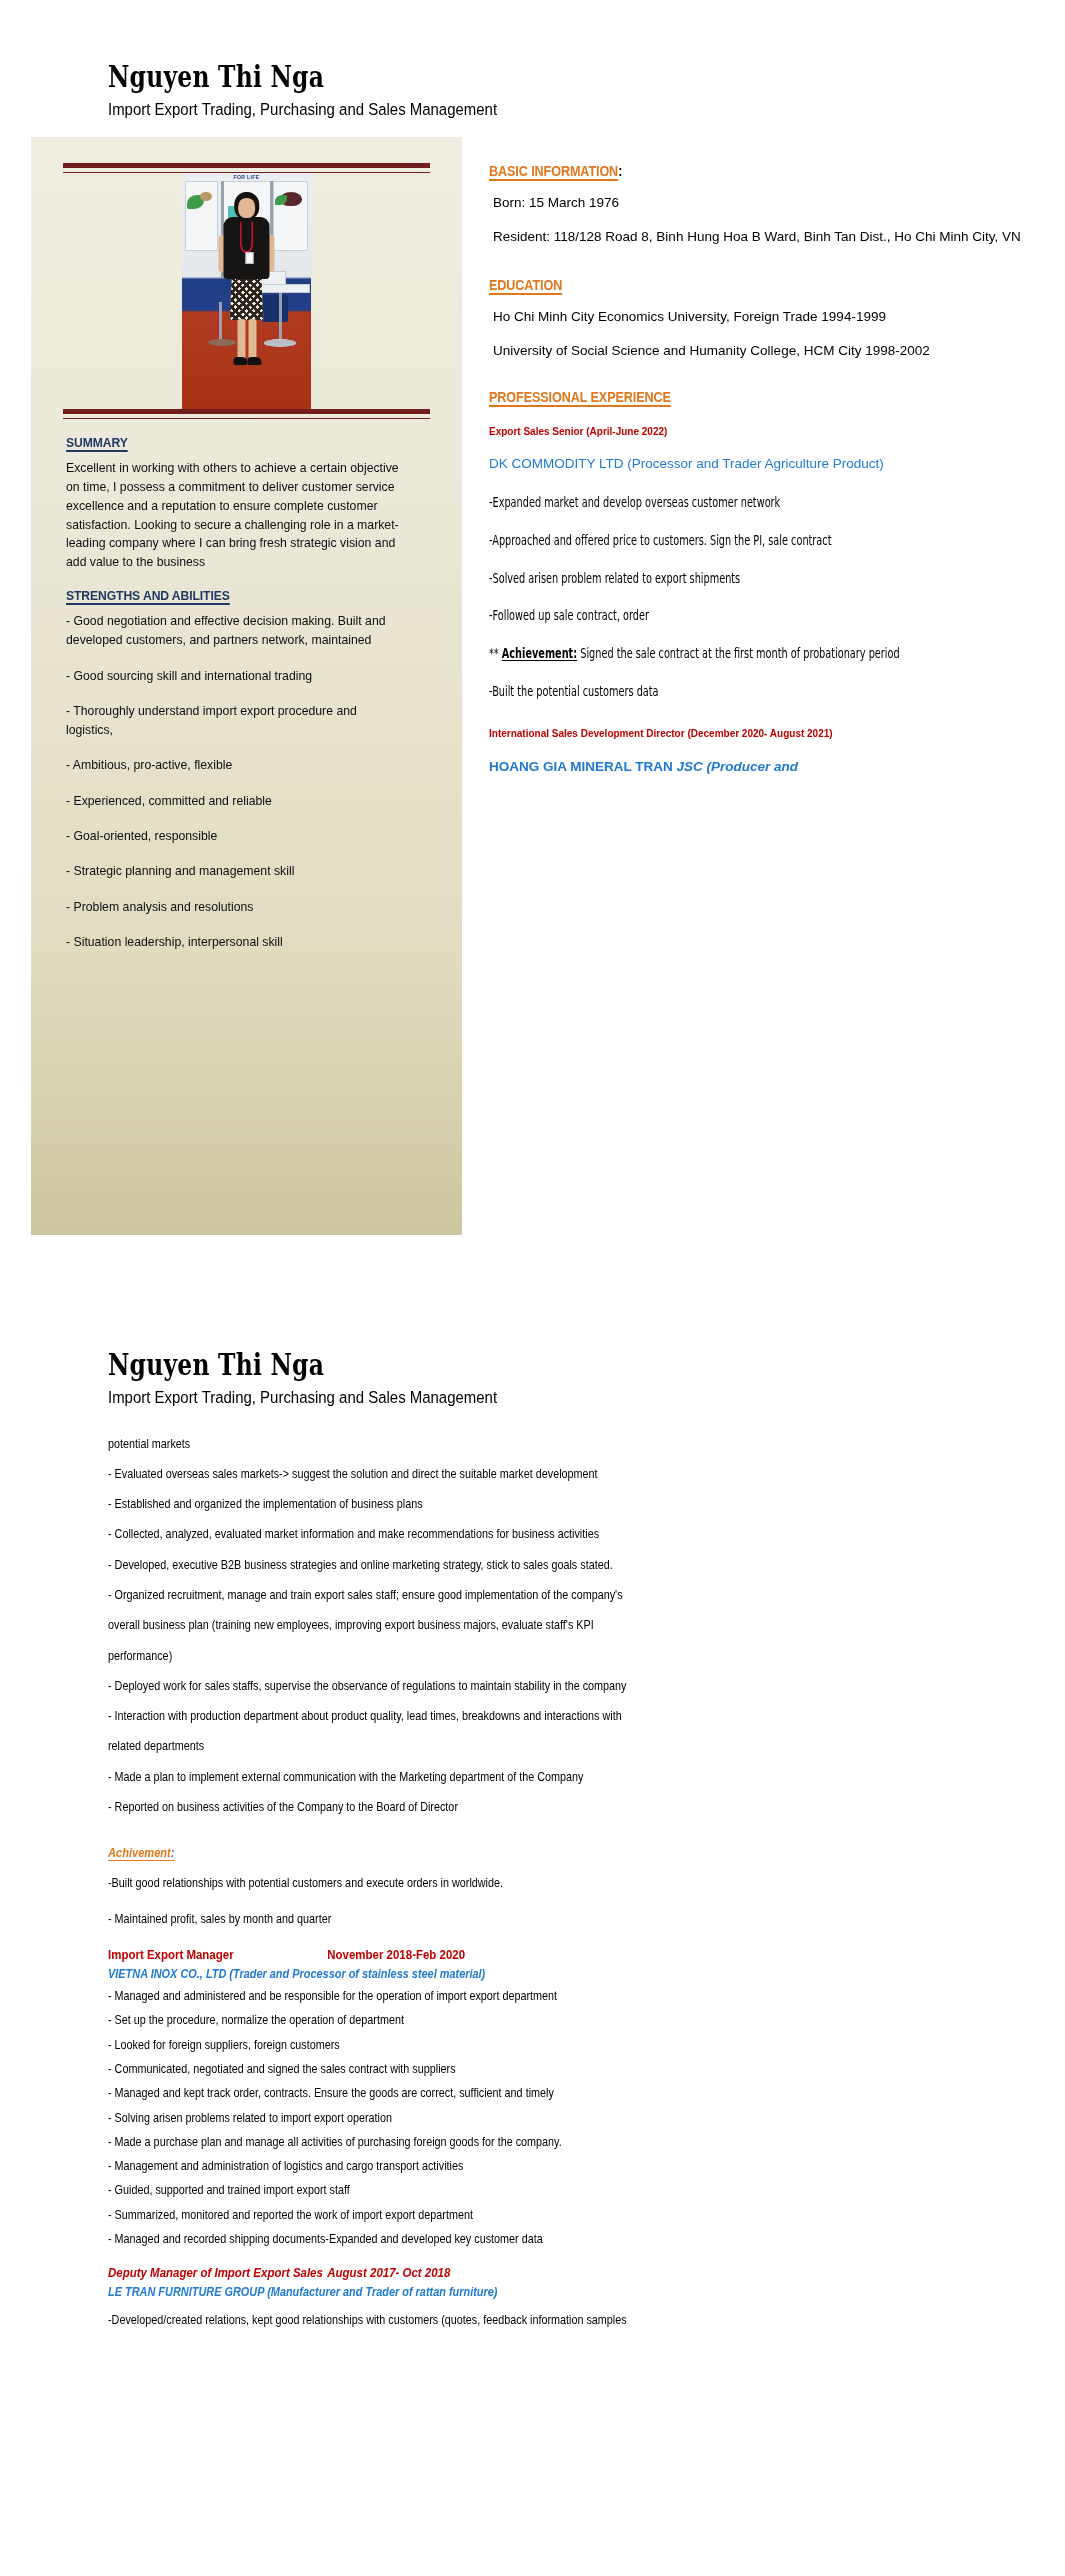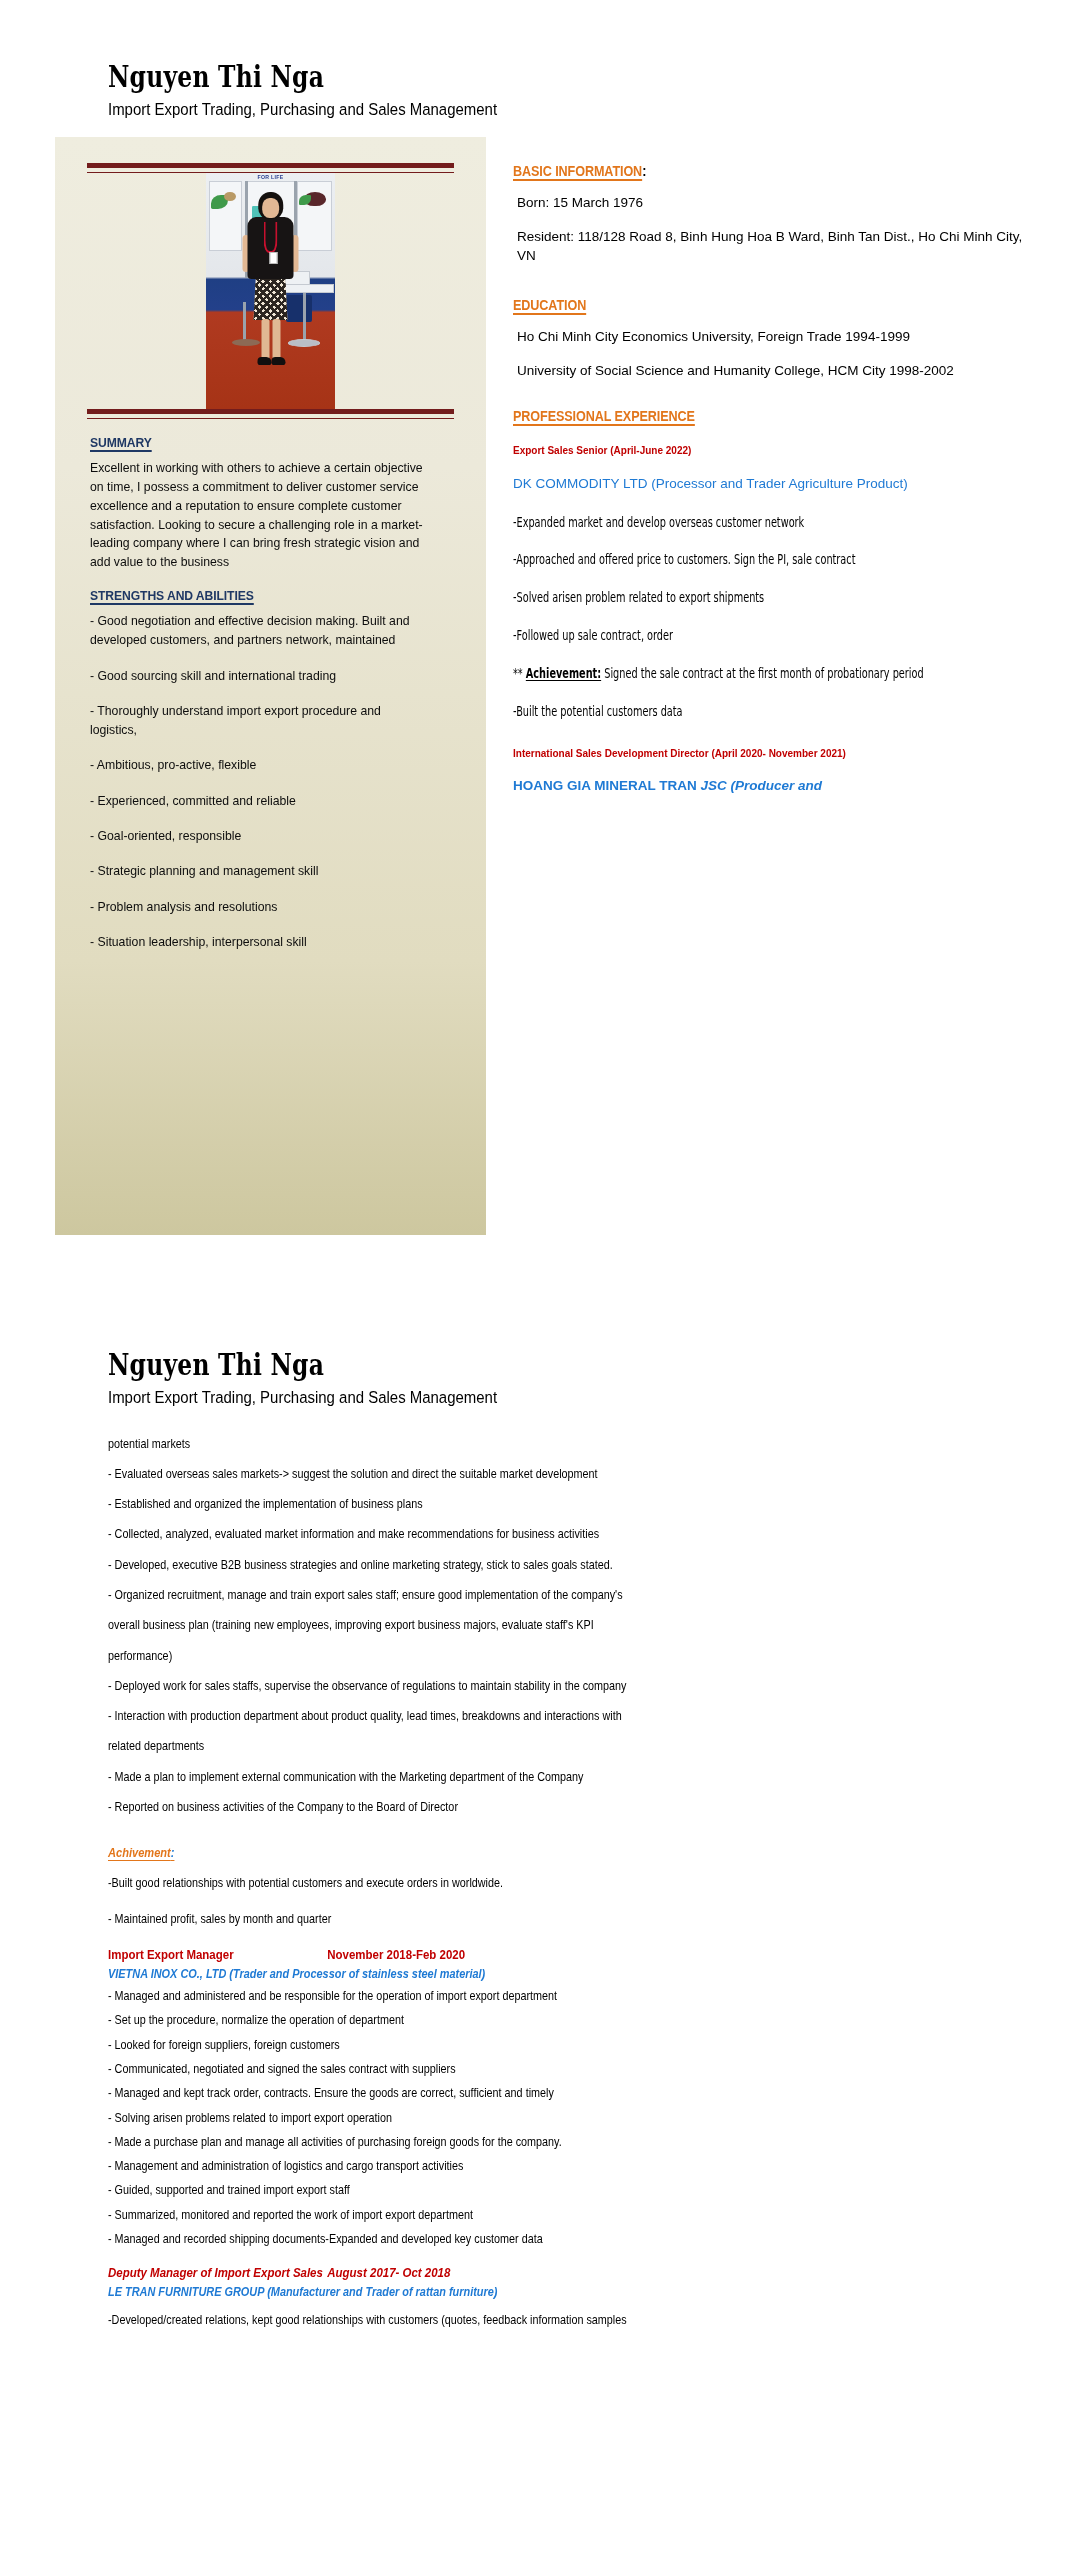--- a/index.html
+++ b/index.html
@@ -36,21 +36,21 @@
     transform: scaleX(0.86);
     transform-origin: left center;
     white-space: nowrap;
   }
 
   
   .body-cols { display: flex; align-items: flex-start; margin-top: 16.7px; }
 
   .sidebar {
     width: 431px;
-    margin-left: 55px;
+    margin-left: 31px;
     background: linear-gradient(to bottom, #efeddf 0%, #ece9da 30%, #e1dcc0 75%, #cdc79f 100%);
     padding: 26px 35px 0 35px;
     min-height: 1098px;
   }
 
   .photo-frame { margin-bottom: 2.6px; }
   .rule-double {
     border-top: 5.8px solid #731c1c;
     border-bottom: 1.9px solid #731c1c;
     height: 9.7px;
@@ -277,21 +277,21 @@
 
       <div class="m-job">Export Sales Senior (April-June 2022)</div>
       <div class="m-co">DK COMMODITY LTD (Processor and Trader Agriculture Product)</div>
       <div class="m-b">-Expanded market and develop overseas customer network</div>
       <div class="m-b" style="white-space:normal;">-Approached and offered price to customers. Sign the PI, sale contract</div>
       <div class="m-b">-Solved arisen problem related to export shipments</div>
       <div class="m-b">-Followed up sale contract, order</div>
       <div class="m-b" style="white-space:normal;"><span>** </span><u>Achievement:</u><span> Signed the sale contract at the first month of probationary period</span></div>
       <div class="m-b">-Built the potential customers data</div>
 
-      <div class="m-job" style="margin-top:24.5px;">International Sales Development Director (April 2020- November 2021)</div>
+      <div class="m-job" style="margin-top:24.5px;">International Sales Development Director (December 2020- August 2021)</div>
       <div class="m-co" style="font-weight:bold;"><span>HOANG GIA MINERAL TRAN </span><span class="ital">JSC (Producer and</span></div>
 
     </section>
   </div>
 </div>
 
 <div class="page page2">
 
   <div class="doc-header">
     <div class="doc-name">Nguyen Thi Nga</div>

